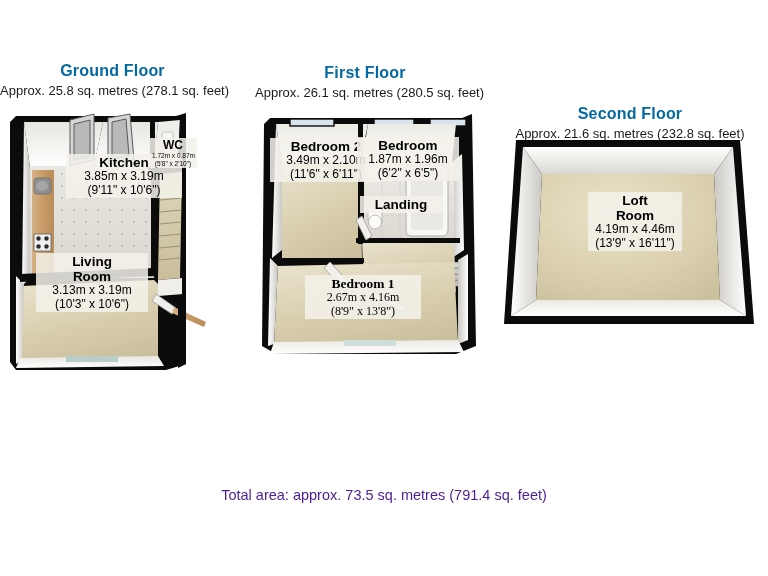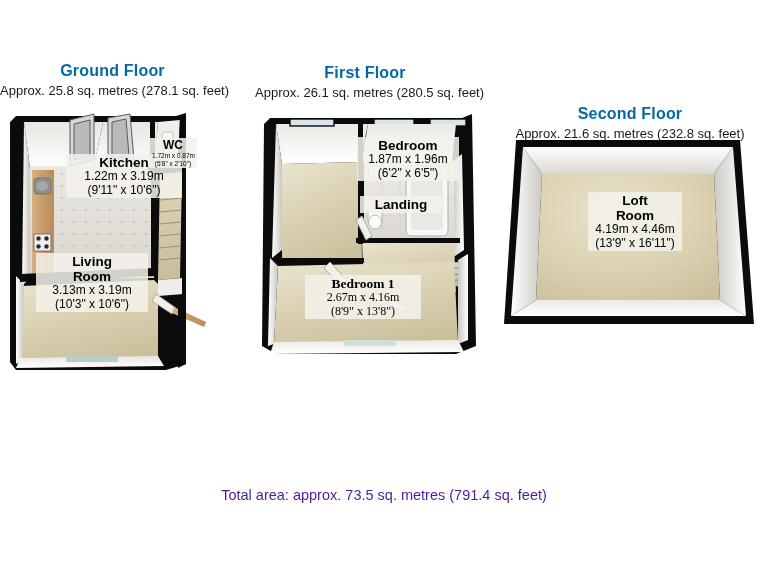--- a/index.html
+++ b/index.html
@@ -275,21 +275,21 @@
     <g>
       <polygon points="148,186 168,200 164,206 144,193" fill="#f0efec" stroke="#9c9c9c" stroke-width="0.8"></polygon>
       <polygon points="166,199 198,214 196,219 164,205" fill="url(#gWood)"></polygon>
     </g>
 
     <polygon points="172,8 178,6 178,256 170,260 170,190 174,186 174,64 170,60" fill="#0b0b0b"></polygon>
   </svg>
 
   <div class="room-label" style="left:58px; top:46px; width:110px;">
     <div class="rl-name">Kitchen</div>
-    <div class="rl-dim">1.22m x 3.19m</div>
+    <div class="rl-dim">3.85m x 3.19m</div>
     <div class="rl-dim">(9'11" x 10'6")</div>
   </div>
 
   <div class="room-label tiny" style="left:141px; top:30px; width:42px;">
     <div class="rl-name">WC</div>
     <div class="rl-dim">1.72m x 0.87m</div>
     <div class="rl-dim">(5'8" x 2'10")</div>
   </div>
 
   <div class="room-label" style="left:28px; top:145px; width:106px;">
@@ -402,20 +402,25 @@
       <polygon points="74,152 96,176 90,182 68,158" fill="#f1f0ed" stroke="#a4a29d" stroke-width="0.9"></polygon>
     </g>
     <g>
       <polygon points="118,182 150,196 148,202 116,188" fill="#f1f0ed" stroke="#a4a29d" stroke-width="0.9"></polygon>
     </g>
     <g>
       <polygon points="106,106 116,126 110,130 100,110" fill="#f1f0ed" stroke="#a4a29d" stroke-width="0.9"></polygon>
     </g>
   </svg>
 
+  <div class="room-label" style="left:14px; top:28px; width:106px;">
+    <div class="rl-name">Bedroom 2</div>
+    <div class="rl-dim">3.49m x 2.10m</div>
+    <div class="rl-dim">(11'6" x 6'11")</div>
+  </div>
 
   <div class="room-label" style="left:101px; top:27px; width:96px;">
     <div class="rl-name">Bedroom</div>
     <div class="rl-dim">1.87m x 1.96m</div>
     <div class="rl-dim">(6'2" x 6'5")</div>
   </div>
 
   <div class="room-label" style="left:104px; top:86px; width:76px;">
     <div class="rl-name">Landing</div>
   </div>

